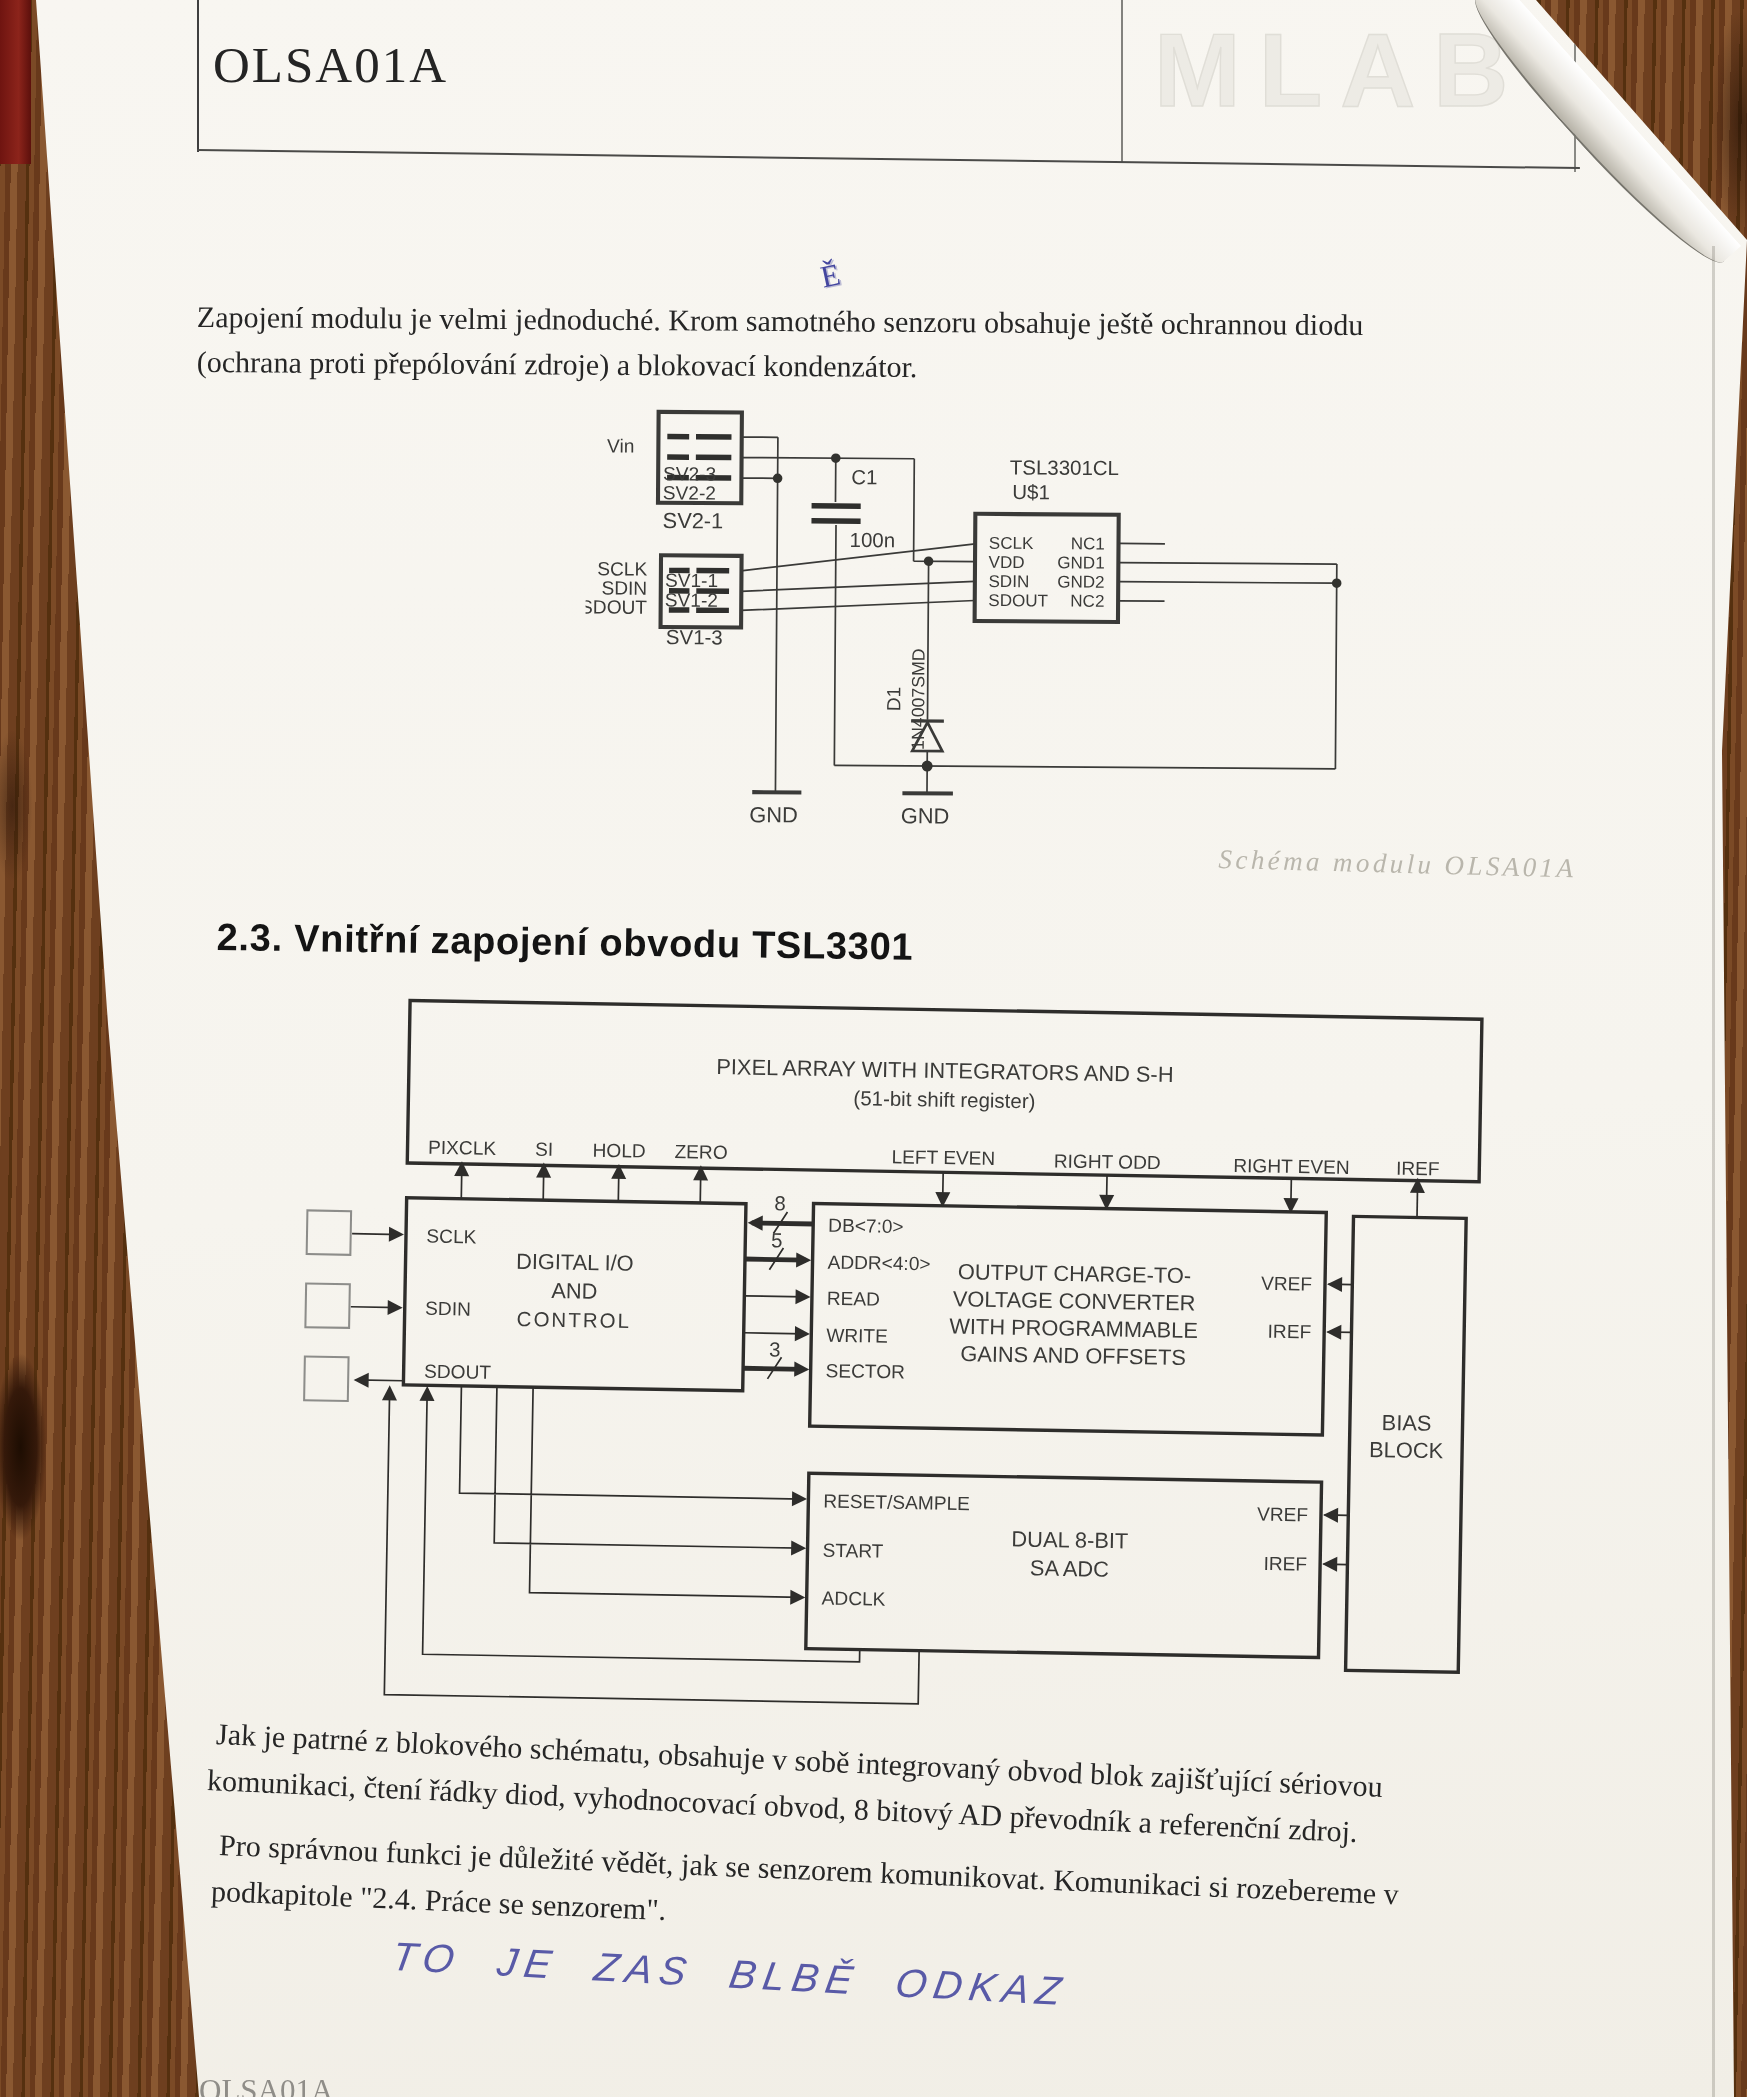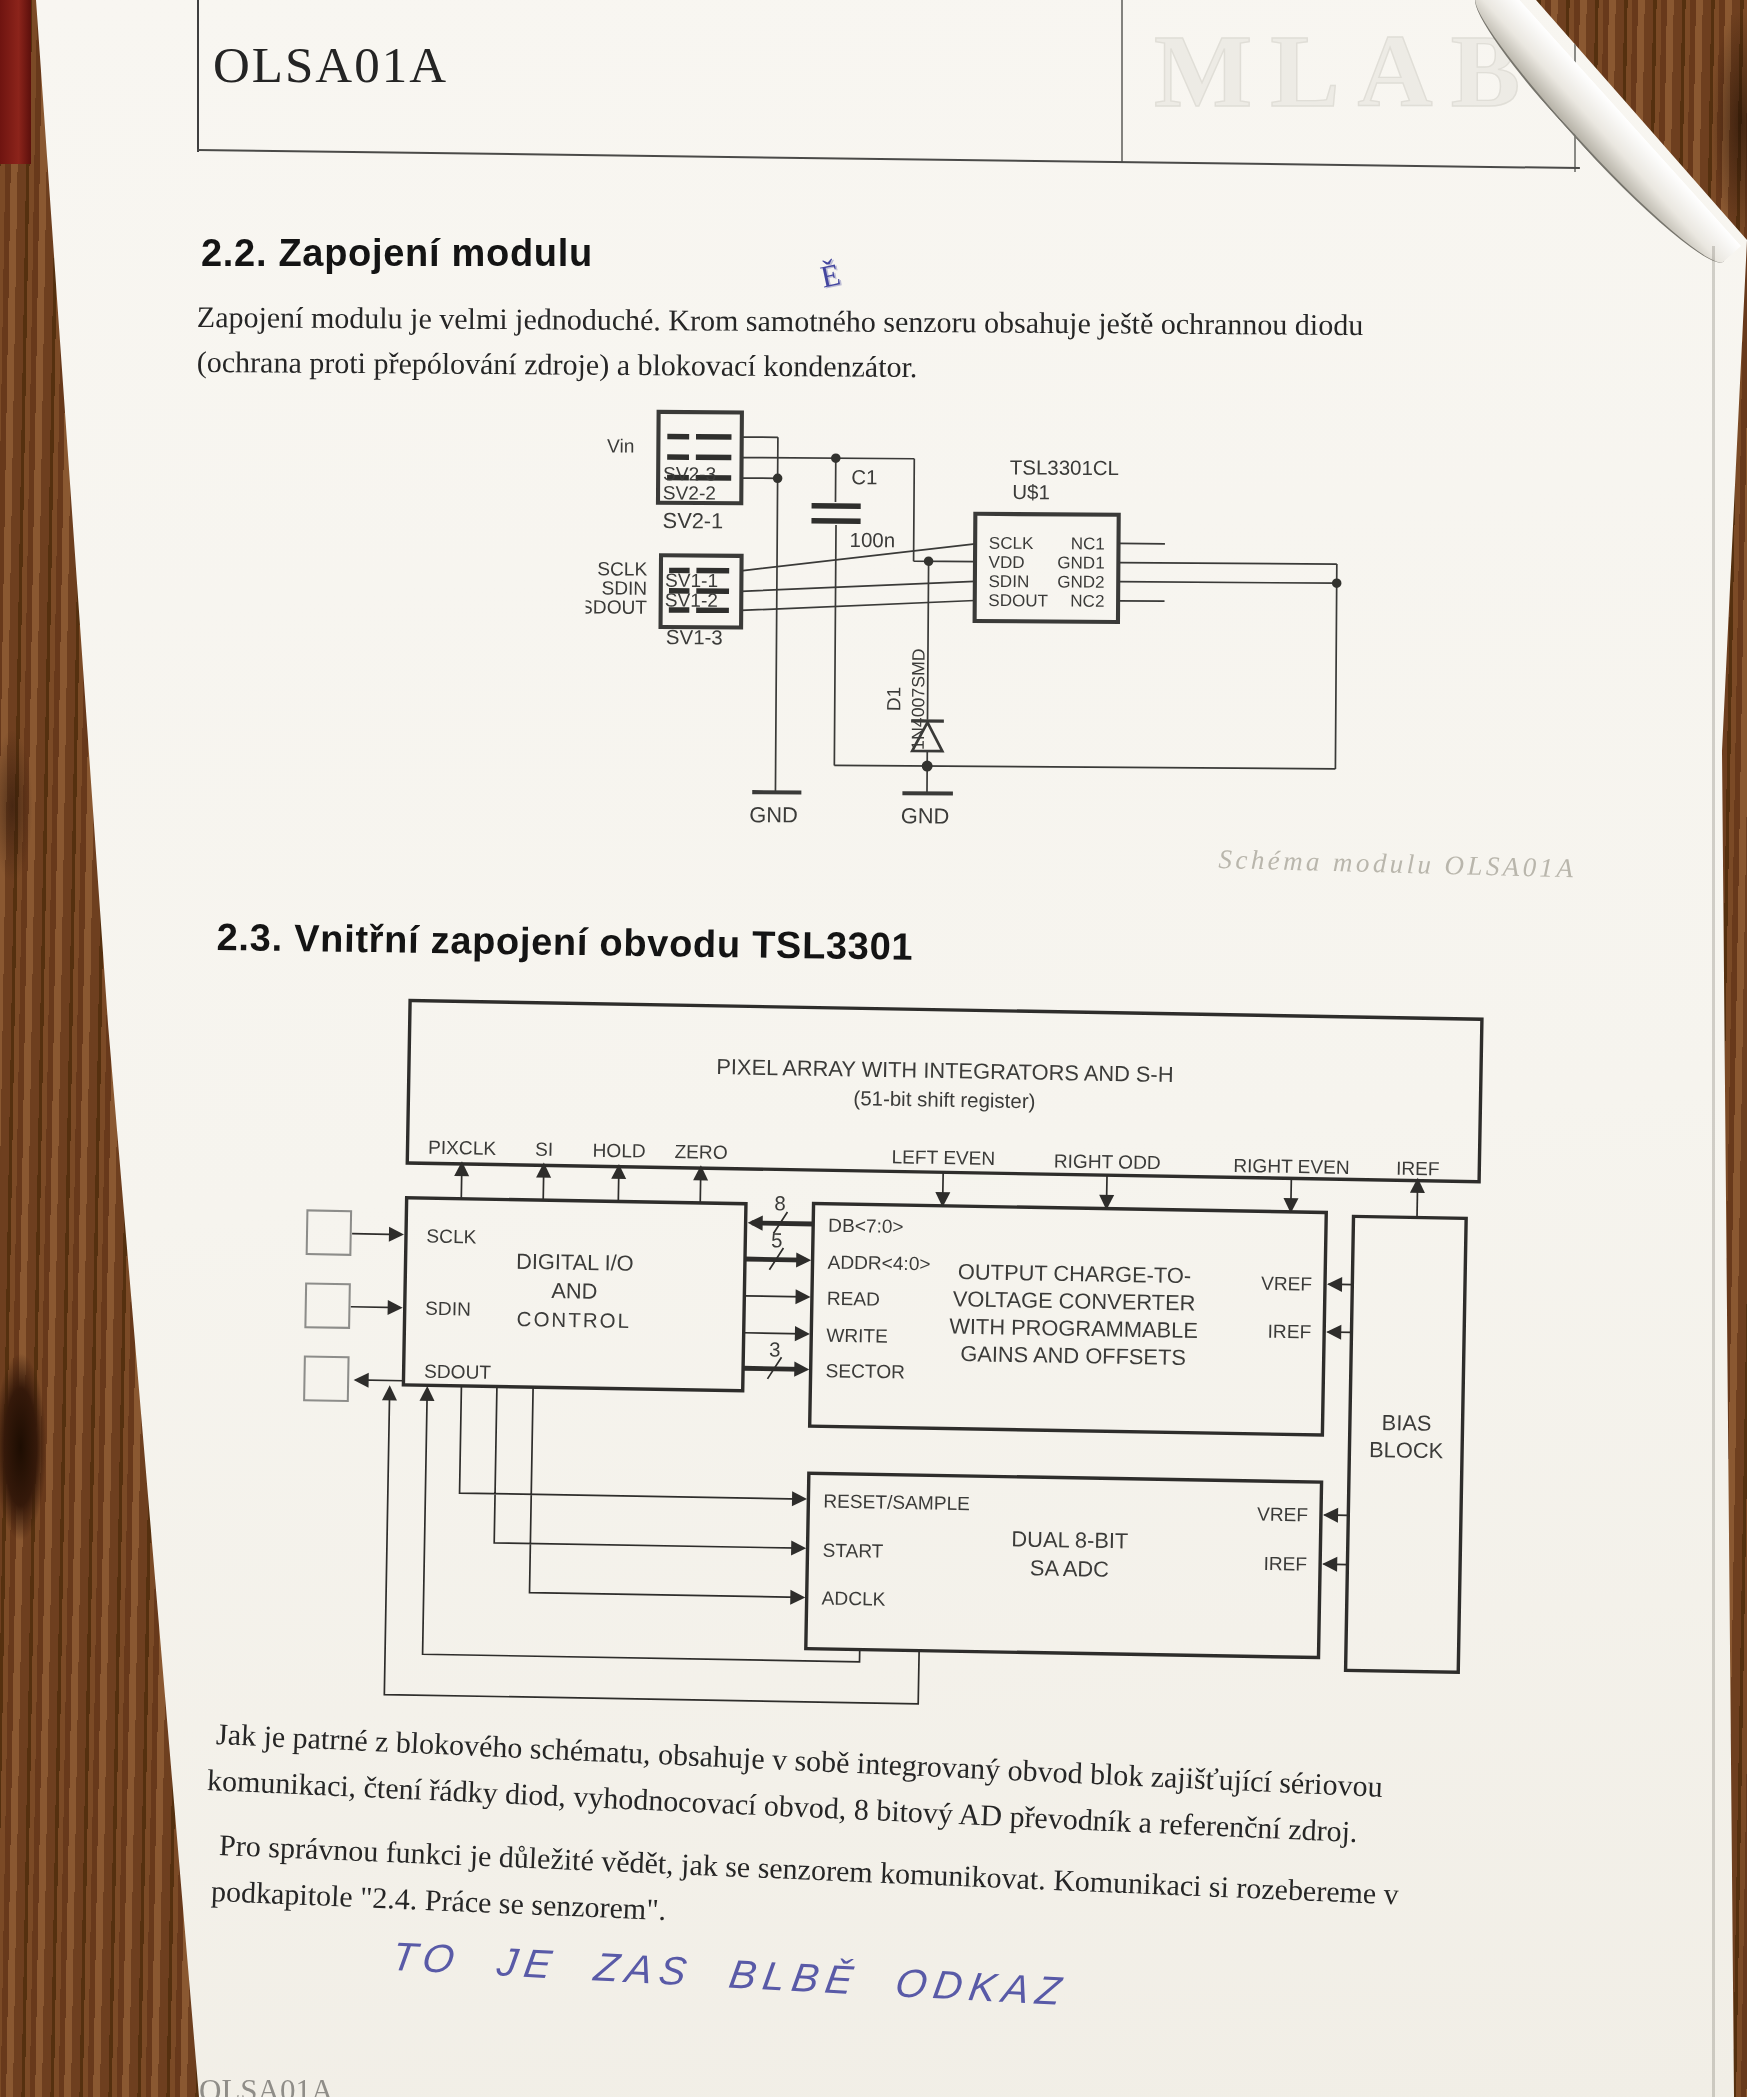--- a/index.html
+++ b/index.html
@@ -27,21 +27,21 @@
     left:1499px;top:-23px;width:362px;height:49px;
     transform:rotate(48deg);transform-origin:left top;
     background:linear-gradient(180deg,#ffffff,#eae7e0 55%,#b7b3a8);
     border-bottom:2.7px solid #77756d;border-radius:0 0 55% 40%;
   }
   .paper-edge{left:1712px;top:246px;width:2.7px;height:1852px;background:rgba(120,115,105,.30);}
   .hline{background:#4a4a48;height:2px;}
   .vline{background:#5a5a57;width:2px;}
   .title{font-family:"Liberation Serif",serif;font-size:51px;color:#242424;letter-spacing:2px;}
   .watermark{
-    font-family:Liberation Serif, serif;font-weight:bold;font-size:104px;
+    font-family:Liberation Sans, sans-serif;font-weight:bold;font-size:104px;
     color:#edebe5;letter-spacing:18px;-webkit-text-stroke:1.4px #e0ded7;
   }
   .h2{font-weight:bold;font-size:38px;color:#141414;letter-spacing:0.7px;}
   .serif{font-family:"Liberation Serif",serif;font-size:30px;color:#262626;}
   .caption{
     font-family:"Liberation Serif",serif;font-style:italic;font-size:27px;
     color:#b9b6ac;letter-spacing:3.4px;
   }
   .blue{color:#44469f;}
   .correction{font-family:"Liberation Serif",serif;font-size:31px;
@@ -60,21 +60,20 @@
 
 <div class="paper">
 
   <div class="abs vline" style="left:197px;top:0;height:152px;background:#3f3f3f"></div>
   <div class="abs vline" style="left:1121px;top:0;height:162px;background:#83827e"></div>
   <div class="abs vline" style="left:1574px;top:0;height:172px;background:#8a8a85"></div>
   <div class="abs hline" style="left:197px;top:149px;width:1383px;transform:rotate(0.75deg);transform-origin:left center"></div>
   <div class="abs title" style="left:213px;top:36px">OLSA01A</div>
   <div class="abs watermark" style="left:1154px;top:11px">MLAB</div>
 
-  <div class="abs h2" style="left:201px;top:232px">2.2. Zapojení modulu</div>
   <div class="abs blue correction" style="left:821px;top:258px">Ě</div>
   <div class="abs serif" style="left:197px;top:300px;transform:rotate(.4deg);transform-origin:left top">Zapojení modulu je velmi jednoduché. Krom samotného senzoru obsahuje ještě ochrannou diodu</div>
   <div class="abs serif" style="left:197px;top:345px;transform:rotate(.4deg);transform-origin:left top">(ochrana proti přepólování zdroje) a blokovací kondenzátor.</div>
 
   <svg class="abs" style="left:587px;top:403px;transform:rotate(.4deg);transform-origin:left top" width="1024" height="451" viewBox="0 0 1500 660">
     <g stroke="#3a3a38" fill="none" stroke-width="6">
       <rect x="105" y="12" width="122" height="133"></rect>
       <rect x="110" y="222" width="118" height="105"></rect>
       <rect x="570" y="158" width="210" height="157"></rect>
     </g>

